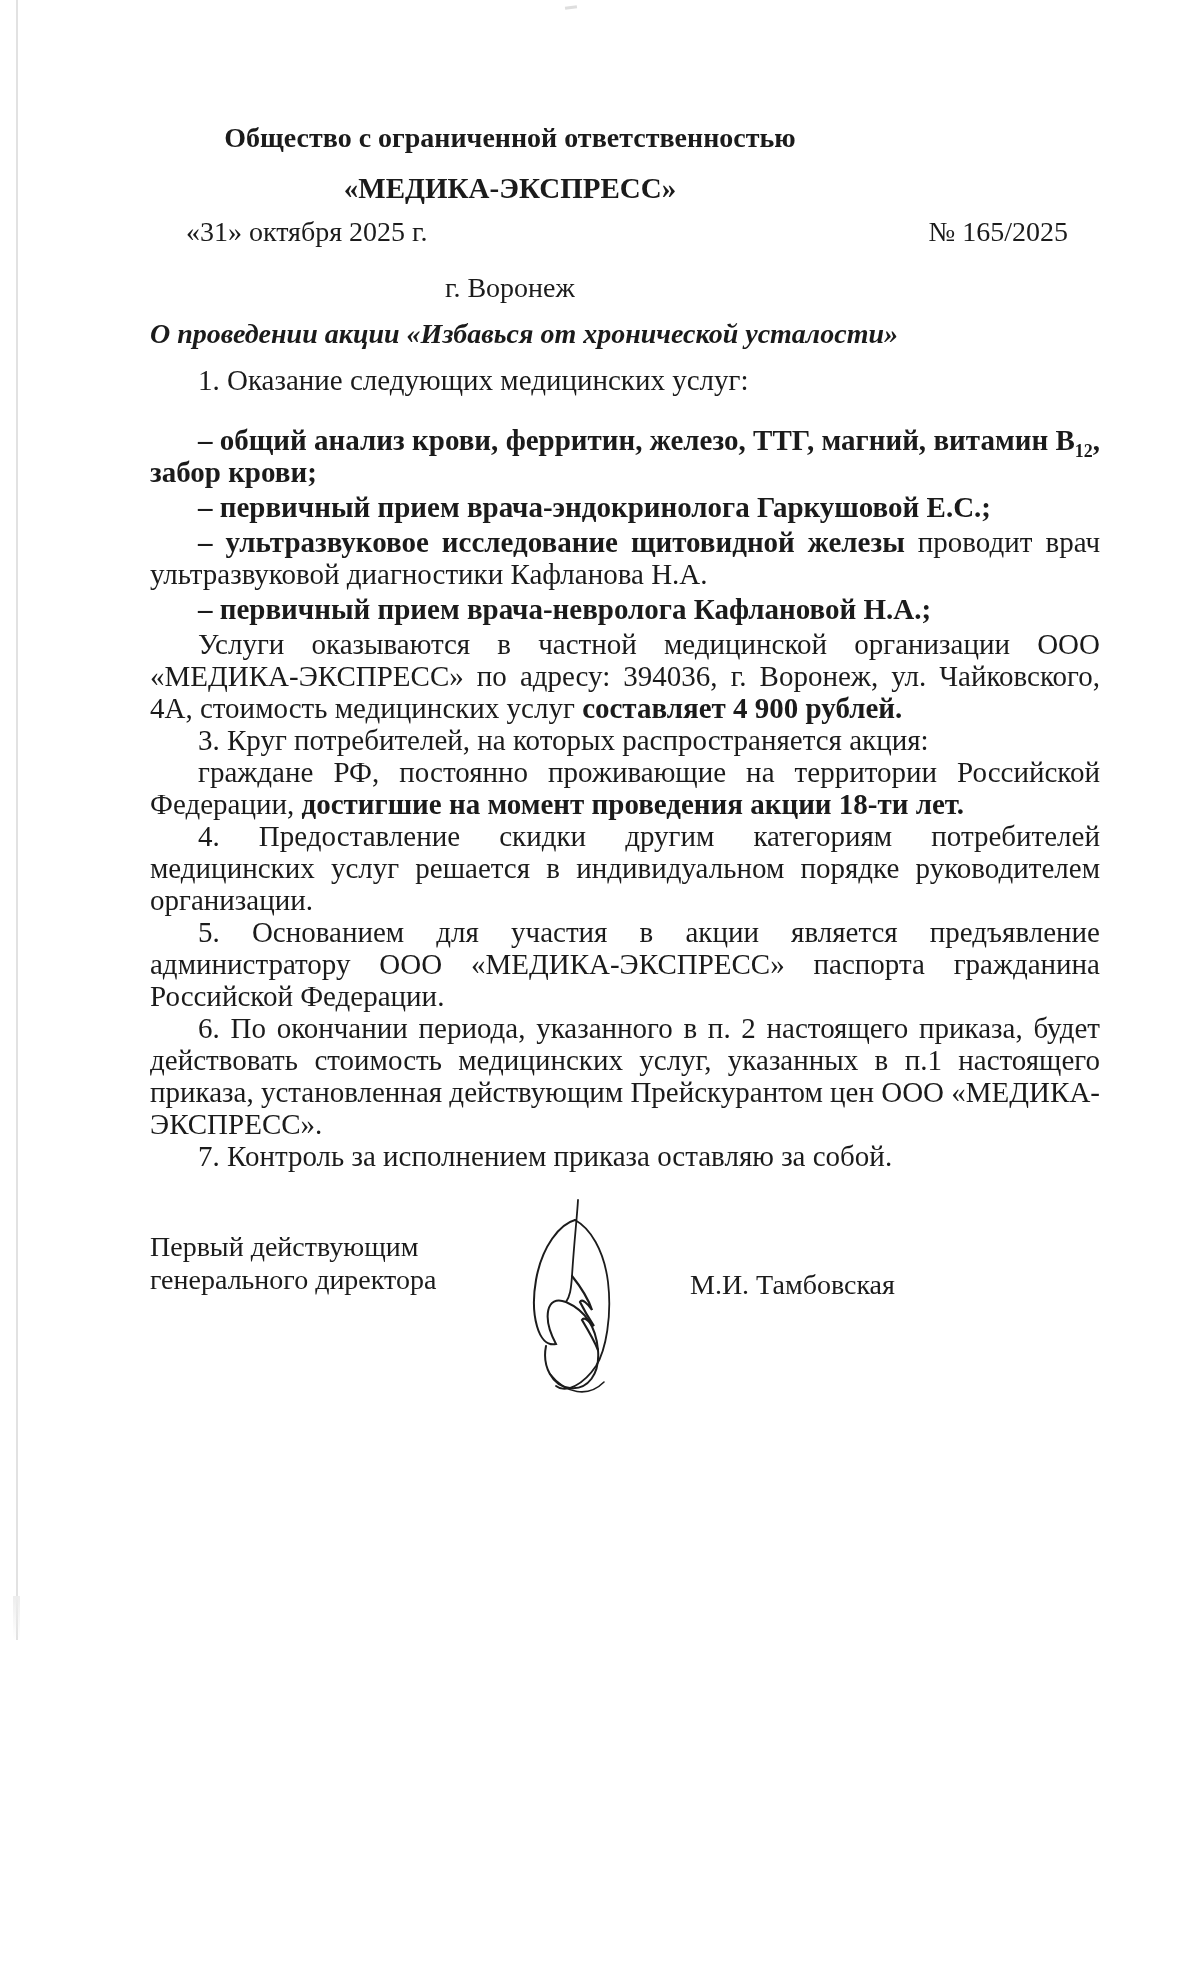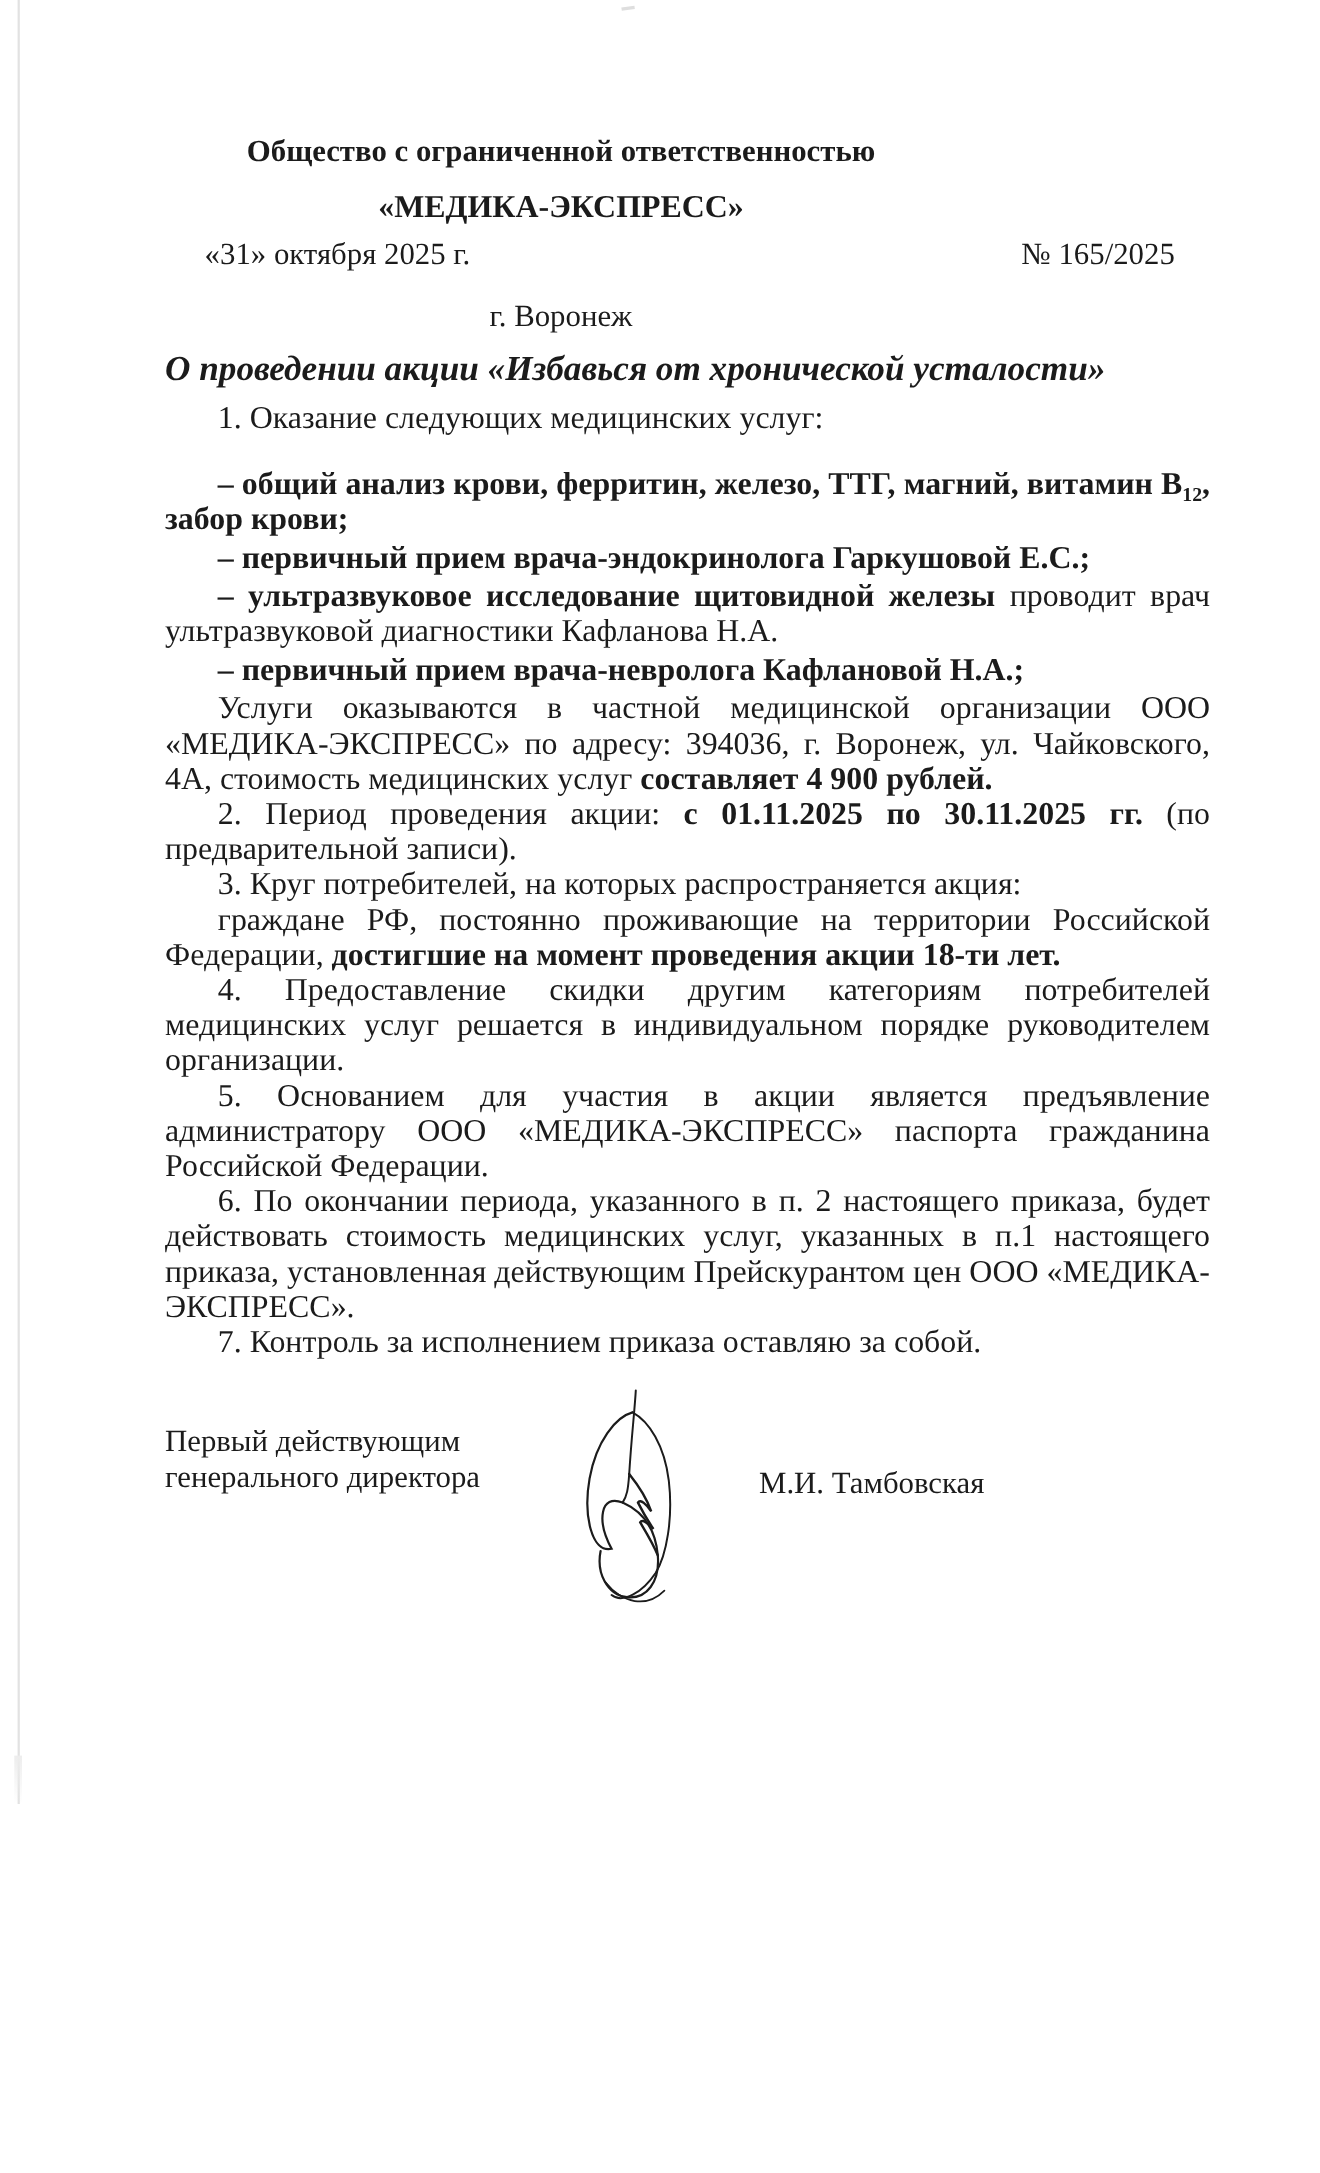--- a/index.html
+++ b/index.html
@@ -69,21 +69,21 @@
     margin-left: 36px;
   }
   .doc-number { padding-right: 32px; }
   .city-line {
     margin-top: 20px;
     font-size: 28px;
     line-height: 36px;
   }
   .subject-line {
     margin-top: 10px;
-    font-size: 32px;
+    font-size: 28px;
     line-height: 36px;
     font-weight: bold;
     font-style: italic;
   }
   .body-text {
     margin-top: 12px;
     font-size: 29px;
     line-height: 32px;
   }
   .para {
@@ -141,21 +141,20 @@
 
   <div class="subject-line">О проведении акции «Избавься от хронической усталости»</div>
 
   <div class="body-text">
     <p class="para gap-after"><span>1. Оказание следующих медицинских услуг:</span></p>
     <p class="para bullet"><span style="font-weight: bold;">– общий анализ крови, ферритин, железо, ТТГ, магний, витамин В</span><sub style="font-weight: bold;">12</sub><span style="font-weight: bold;">, забор крови;</span></p>
     <p class="para bullet"><span style="font-weight: bold;">– первичный прием врача-эндокринолога Гаркушовой Е.С.;</span></p>
     <p class="para bullet"><span style="font-weight: bold;">– ультразвуковое исследование щитовидной железы </span><span>проводит врач ультразвуковой диагностики Кафланова Н.А.</span></p>
     <p class="para bullet"><span style="font-weight: bold;">– первичный прием врача-невролога Кафлановой Н.А.;</span></p>
     <p class="para"><span>Услуги оказываются в частной медицинской организации ООО «МЕДИКА-ЭКСПРЕСС» по адресу: 394036, г. Воронеж, ул. Чайковского, 4А, стоимость медицинских услуг </span><span style="font-weight: bold;">составляет 4 900 рублей.</span></p>
-    <p class="para"><span>2. Период проведения акции: </span><span style="font-weight: bold;">с 01.11.2025 по 30.11.2025 гг.</span><span> (по предварительной записи).</span></p>
     <p class="para"><span>3. Круг потребителей, на которых распространяется акция:</span></p>
     <p class="para"><span>граждане РФ, постоянно проживающие на территории Российской Федерации, </span><span style="font-weight: bold;">достигшие на момент проведения акции 18-ти лет.</span></p>
     <p class="para"><span>4. Предоставление скидки другим категориям потребителей медицинских услуг решается в индивидуальном порядке руководителем организации.</span></p>
     <p class="para"><span>5. Основанием для участия в акции является предъявление администратору ООО «МЕДИКА-ЭКСПРЕСС» паспорта гражданина Российской Федерации.</span></p>
     <p class="para"><span>6. По окончании периода, указанного в п. 2 настоящего приказа, будет действовать стоимость медицинских услуг, указанных в п.1 настоящего приказа, установленная действующим Прейскурантом цен ООО «МЕДИКА-ЭКСПРЕСС».</span></p>
     <p class="para"><span>7. Контроль за исполнением приказа оставляю за собой.</span></p>
   </div>
 
   <div class="signoff">
     <div class="sig-position">

